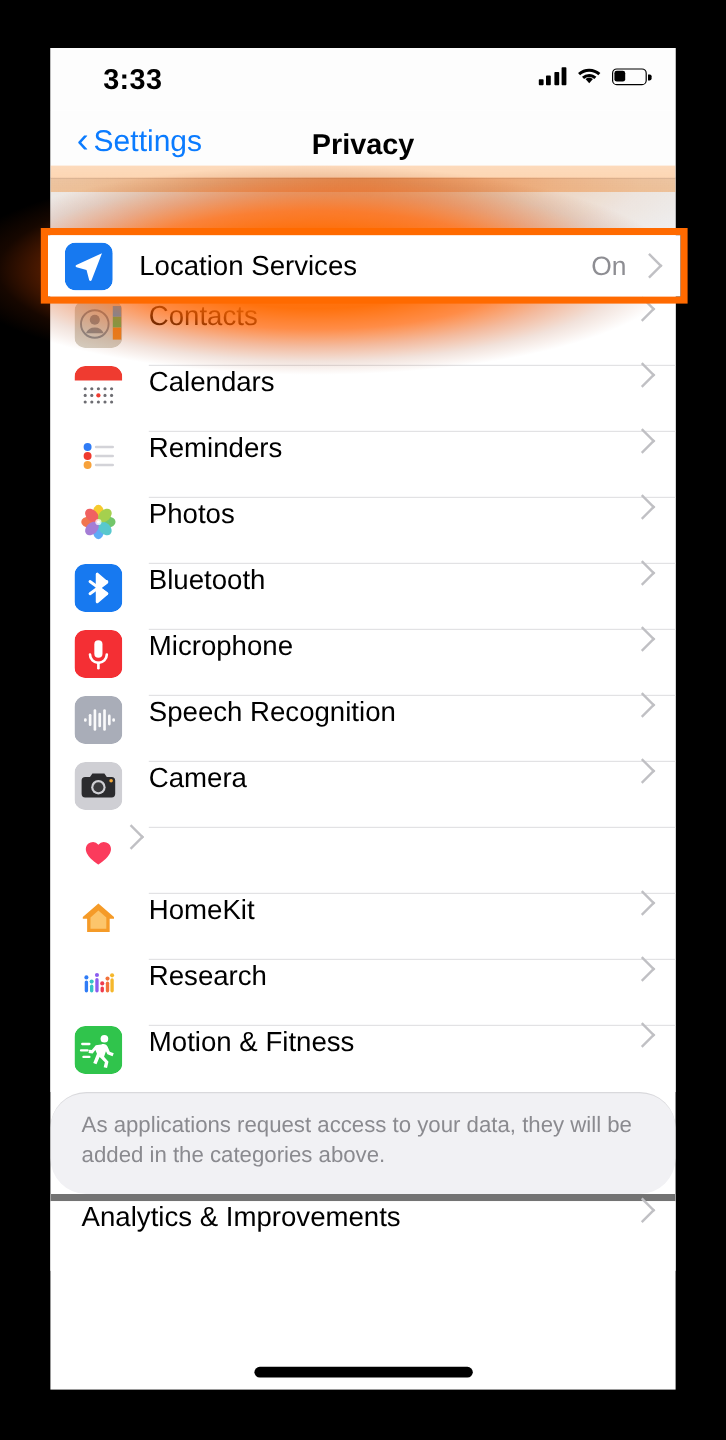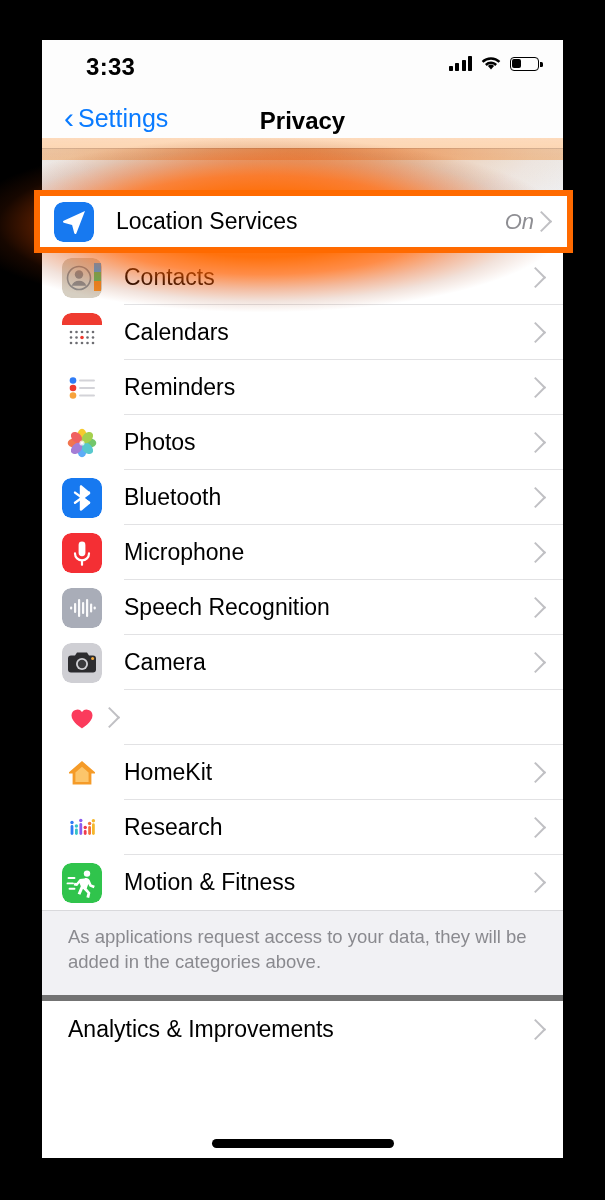--- a/index.html
+++ b/index.html
@@ -54,56 +54,56 @@
   .back .chev{font-size:30px;line-height:1;font-weight:400;margin-top:-2px;}
   .nav-title{position:absolute;left:0;right:0;top:15px;text-align:center;
     font-size:24px;font-weight:bold;color:#000;}
 
   
   .gap{height:46px;background:linear-gradient(180deg,#ececed 0%,#efeff1 100%);
     border-top:1px solid #d4d4d6;}
 
   
   .list{background:#fff;}
-  .row{height:55px;display:flex;align-items:center;position:relative;background:#fff;}
+  .row{height:55px;display:flex;align-items:flex-start;position:relative;background:#fff;}
   .row .icn{width:40px;height:40px;margin-left:20px;flex:0 0 40px;border-radius:9px;
     overflow:hidden;position:relative;}
   .row .lbl{margin-left:22px;font-size:23px;color:#000;flex:1;white-space:nowrap;}
   .row .val{font-size:22px;color:#8e8e93;margin-right:10px;}
   .row .chv{margin-right:20px;width:13px;height:13px;border-right:2.6px solid #c0c0c4;
     border-top:2.6px solid #c0c0c4;transform:rotate(45deg);}
   .row .sep{position:absolute;left:82px;right:0;bottom:0;height:1px;background:#e2e2e4;}
   .row:last-child .sep{display:none;}
 
   
   .hl-wrap{position:absolute;left:34px;top:190px;width:539px;height:63px;z-index:6;
     border:6px solid #ff6a00;background:#f0abfc;box-sizing:border-box;}
   .hl-row{display:flex;align-items:center;height:100%;background:#fff;}
   .hl-row .icn{width:40px;height:40px;margin-left:14px;flex:0 0 40px;border-radius:9px;overflow:hidden;}
   .hl-row .lbl{margin-left:22px;font-size:23px;color:#000;flex:1;}
-  .hl-row .val{font-size:22px;color:#8e8e93;font-style:italic;}
+  .hl-row .val{font-size:22px;color:#8e8e93;margin-right:12px;}
   .hl-row .chv{margin-right:18px;width:13px;height:13px;border-right:2.6px solid #c0c0c4;
     border-top:2.6px solid #c0c0c4;transform:rotate(45deg);}
 
   
   .tint{position:absolute;left:0;right:0;top:108px;height:200px;z-index:4;pointer-events:none;
     background:radial-gradient(ellipse 300px 100px at 260px -5px,
       rgba(255,120,10,.55) 0%,
       rgba(255,130,30,.40) 30%,
       rgba(255,150,60,.24) 55%,
       rgba(255,170,90,.10) 78%,
       rgba(255,255,255,0) 100%);
     mix-blend-mode:multiply;
   }
   .tint2{position:absolute;left:0;right:0;top:98px;height:22px;z-index:4;pointer-events:none;
     background:linear-gradient(180deg,rgba(255,140,40,.30),rgba(255,160,70,.45));
     mix-blend-mode:multiply;}
 
   
-  .note{background:#f1f1f4;padding:14px 26px 20px 26px;border-top:1px solid #d9d9dc;}
+  .note{background:#f1f1f4;padding:14px 26px 20px 26px;border-top:1px solid #d9d9dc;border-radius:30px;}
   .note p{margin:0;font-size:18.5px;line-height:1.35;color:#8a8a8f;}
 
   
   .bottom{background:#fff;border-top:6px solid #737373;}
   .bottom .row{height:58px;}
   .bottom .row .lbl{margin-left:26px;}
   .home-ind{position:absolute;left:50%;transform:translateX(-50%);bottom:10px;
     width:182px;height:9px;border-radius:5px;background:#000;z-index:9;}
 
   svg{display:block;}

